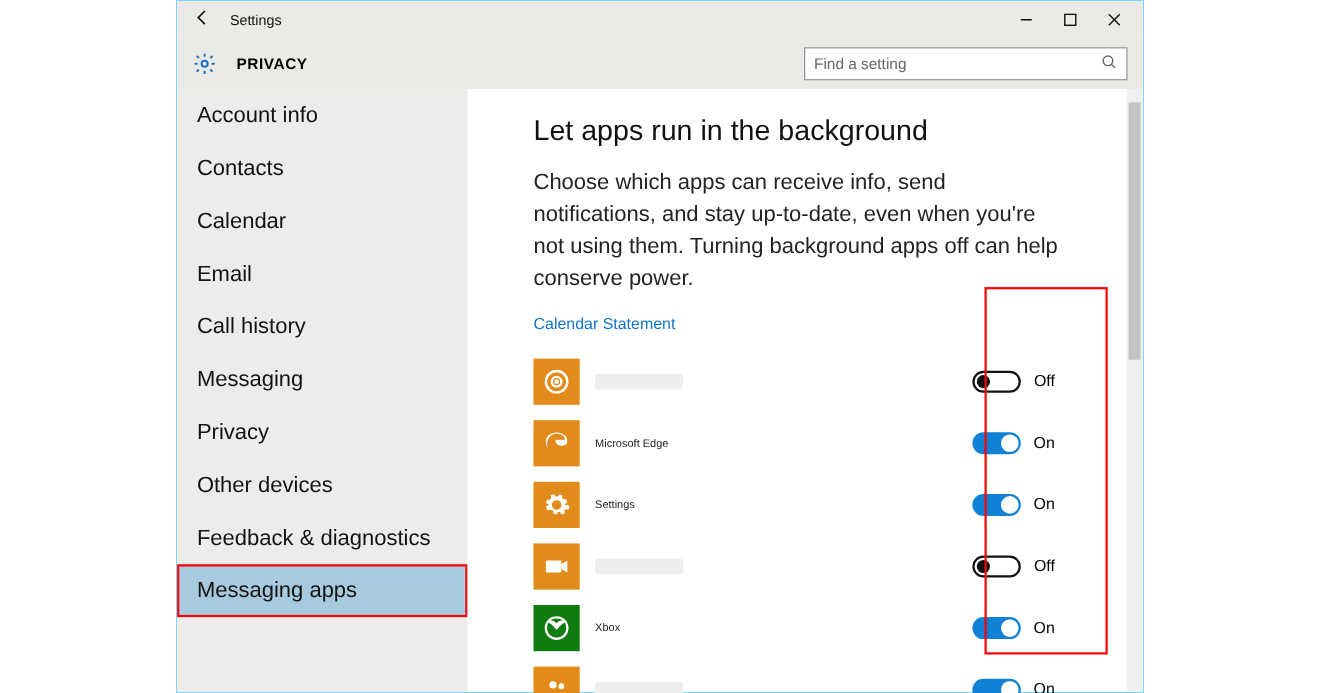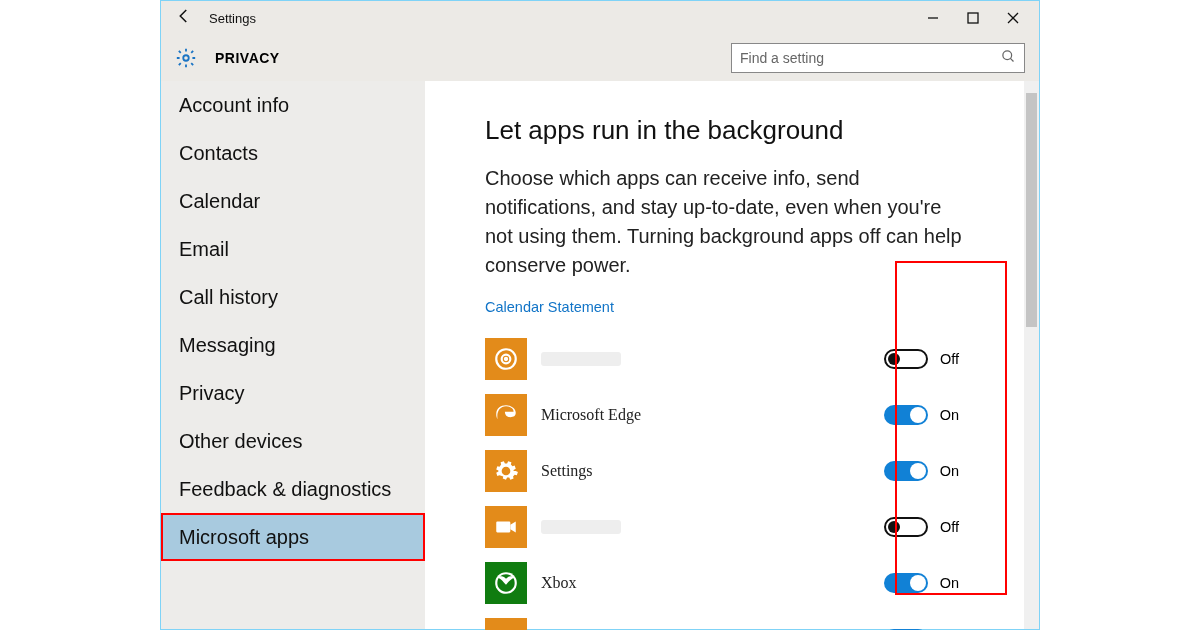--- a/index.html
+++ b/index.html
@@ -29,30 +29,30 @@
   .searchbox {
     width: 294px; height: 30px; border:1px solid #888; background:#fff;
     display:flex; align-items:center; padding:0 8px; color:#666; font-size:14px;
   }
   .searchbox .sicon { margin-left:auto; color:#666; font-size:15px; }
   
   .body { position:absolute; top:80px; left:0; right:0; bottom:0; display:flex; background:#fff; }
   .sidebar { width: 264px; background:#edecea; overflow:hidden; }
   .sb-item { height:48px; display:flex; align-items:center; padding-left:18px; font-size:20px; color:#111; }
   .sb-item.selected { background:#a8cadf; outline:2px solid #ff0000; outline-offset:-2px; }
-  .main { flex:1; position:relative; padding: 34px 14px 0 60px; }
+  .main { flex:1; position:relative; padding: 22px 14px 0 60px; }
   .main h1 { font-weight:300; font-size:26px; color:#111; margin-bottom:18px; }
   .main p.desc { font-size:20px; color:#222; max-width:480px; line-height:1.45; margin-bottom:18px; }
   .link { color:#1174c7; font-size:14.5px; display:inline-block; margin-bottom:16px; }
   .app-row { display:flex; align-items:center; height:56px; }
   .app-icon { width:42px; height:42px; display:flex; align-items:center; justify-content:center; color:#fff; font-size:22px; }
   .app-icon.orange { background:#e38b1a; }
   .app-icon.green  { background:#107c10; }
   .app-icon.orange2{ background:#e38b1a; }
-  .app-name { margin-left:14px; font-size:16px; color:#222;font-family:Liberation Serif, serif; }
+  .app-name { margin-left:14px; font-size:10px; color:#222; }
   .app-name.blur { color:transparent; text-shadow: 0 0 8px #bbb; background:#eee; border-radius:3px; width:80px; height:14px; }
   .toggle-area { position:absolute; right:80px; display:flex; align-items:center;justify-content:flex-end; }
   .toggle {
     width:44px; height:20px; border-radius:10px; position:relative; margin-right:12px;
   }
   .toggle.off { border:2px solid #111; background:#fff; }
   .toggle.off::after { content:""; position:absolute; left:2px; top:2px; width:12px; height:12px; border-radius:50%; background:#111; }
   .toggle.on { background:#1181d6; }
   .toggle.on::after { content:""; position:absolute; right:2px; top:2px; width:16px; height:16px; border-radius:50%; background:#fff; }
   .toggle-label { font-size:14.5px; }
@@ -139,21 +139,21 @@
       <div class="sb-item">
           <span>Privacy</span>
         </div>
       <div class="sb-item">
           <span>Other devices</span>
         </div>
       <div class="sb-item">
           <span>Feedback &amp; diagnostics</span>
         </div>
       <div class="sb-item selected">
-          <span>Microsoft apps</span>
+          <span>Messaging apps</span>
         </div>
     </div>
 
     <div class="main">
       <h1>Let apps run in the background</h1>
       <p class="desc">Choose which apps can receive info, send notifications, and stay up-to-date, even when you're not using them. Turning background apps off can help conserve power.</p>
       <a class="link">Calendar Statement</a>
 
       
       <div class="app-row">

